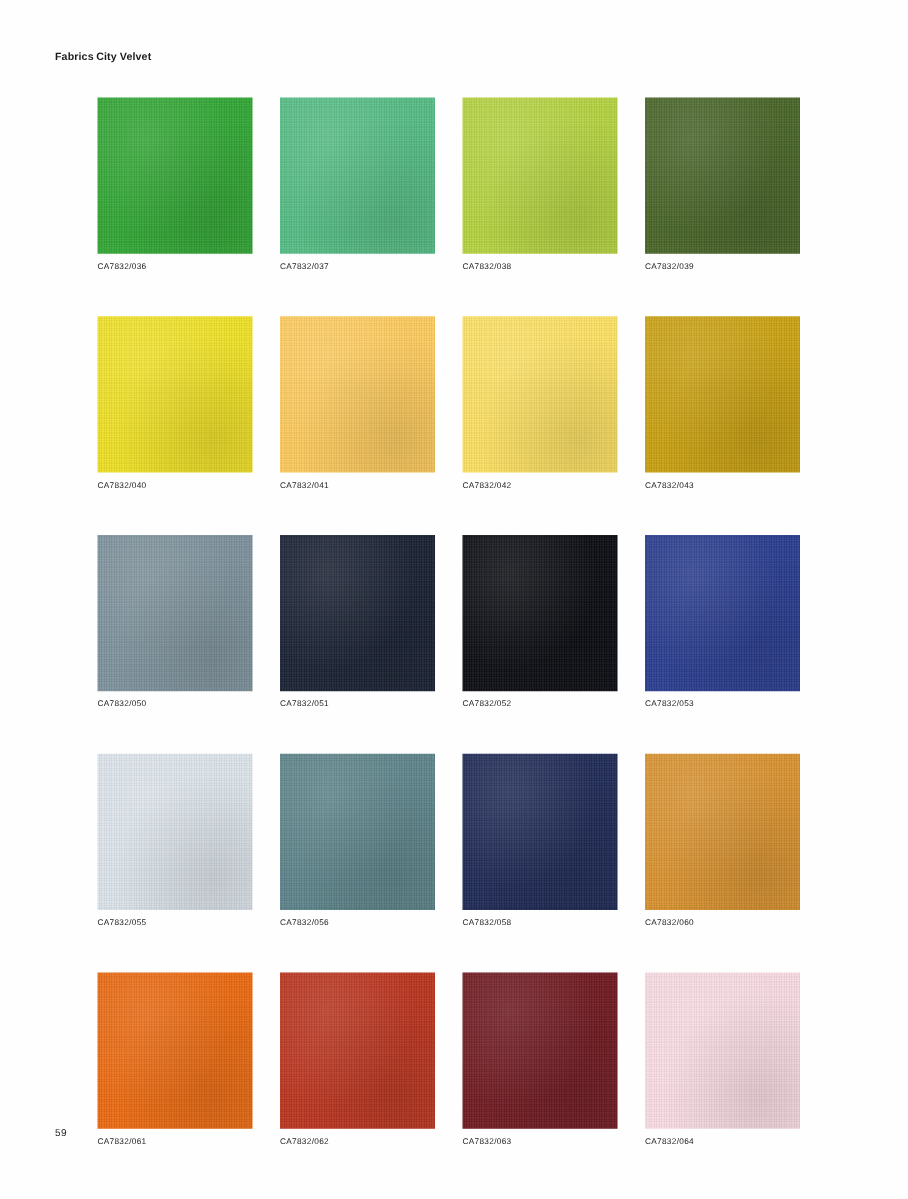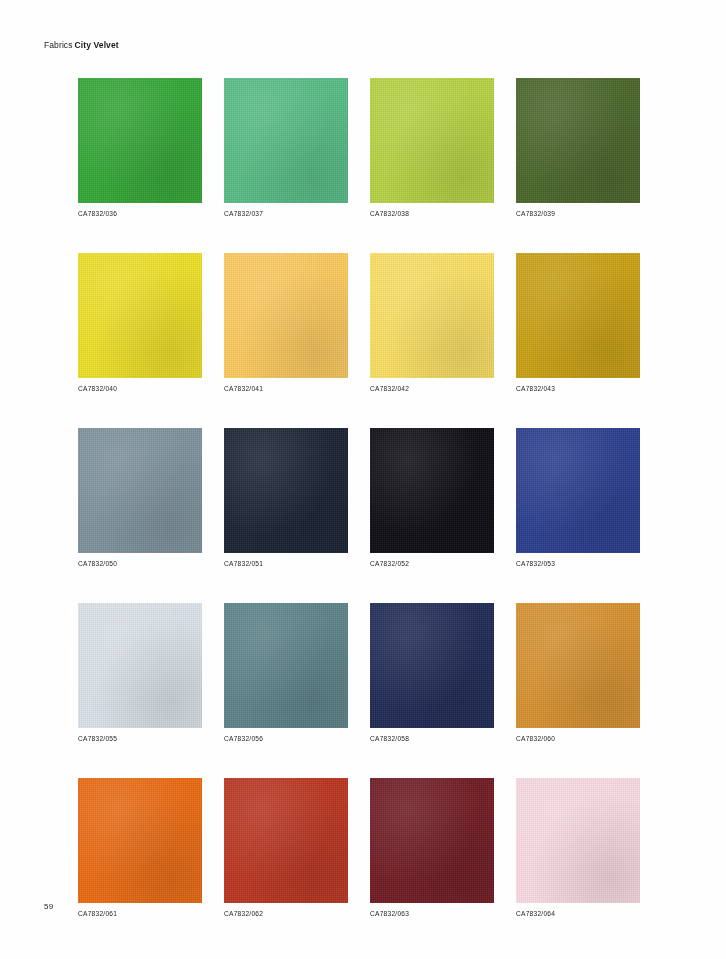--- a/index.html
+++ b/index.html
@@ -29,21 +29,21 @@
   .header {
     position: absolute;
     left: 44px;
     top: 40px;
     font-size: 8.5px;
     letter-spacing: 0.1px;
     color: #1c1c1c;
     white-space: nowrap;
   }
   .header .cat {
-    font-weight: 400;
+    font-weight: 700;
   }
   .header .collection {
     font-weight: 700;
     margin-left: 2px;
     text-align: center;
   }
 
   
   .grid {
     position: absolute;

